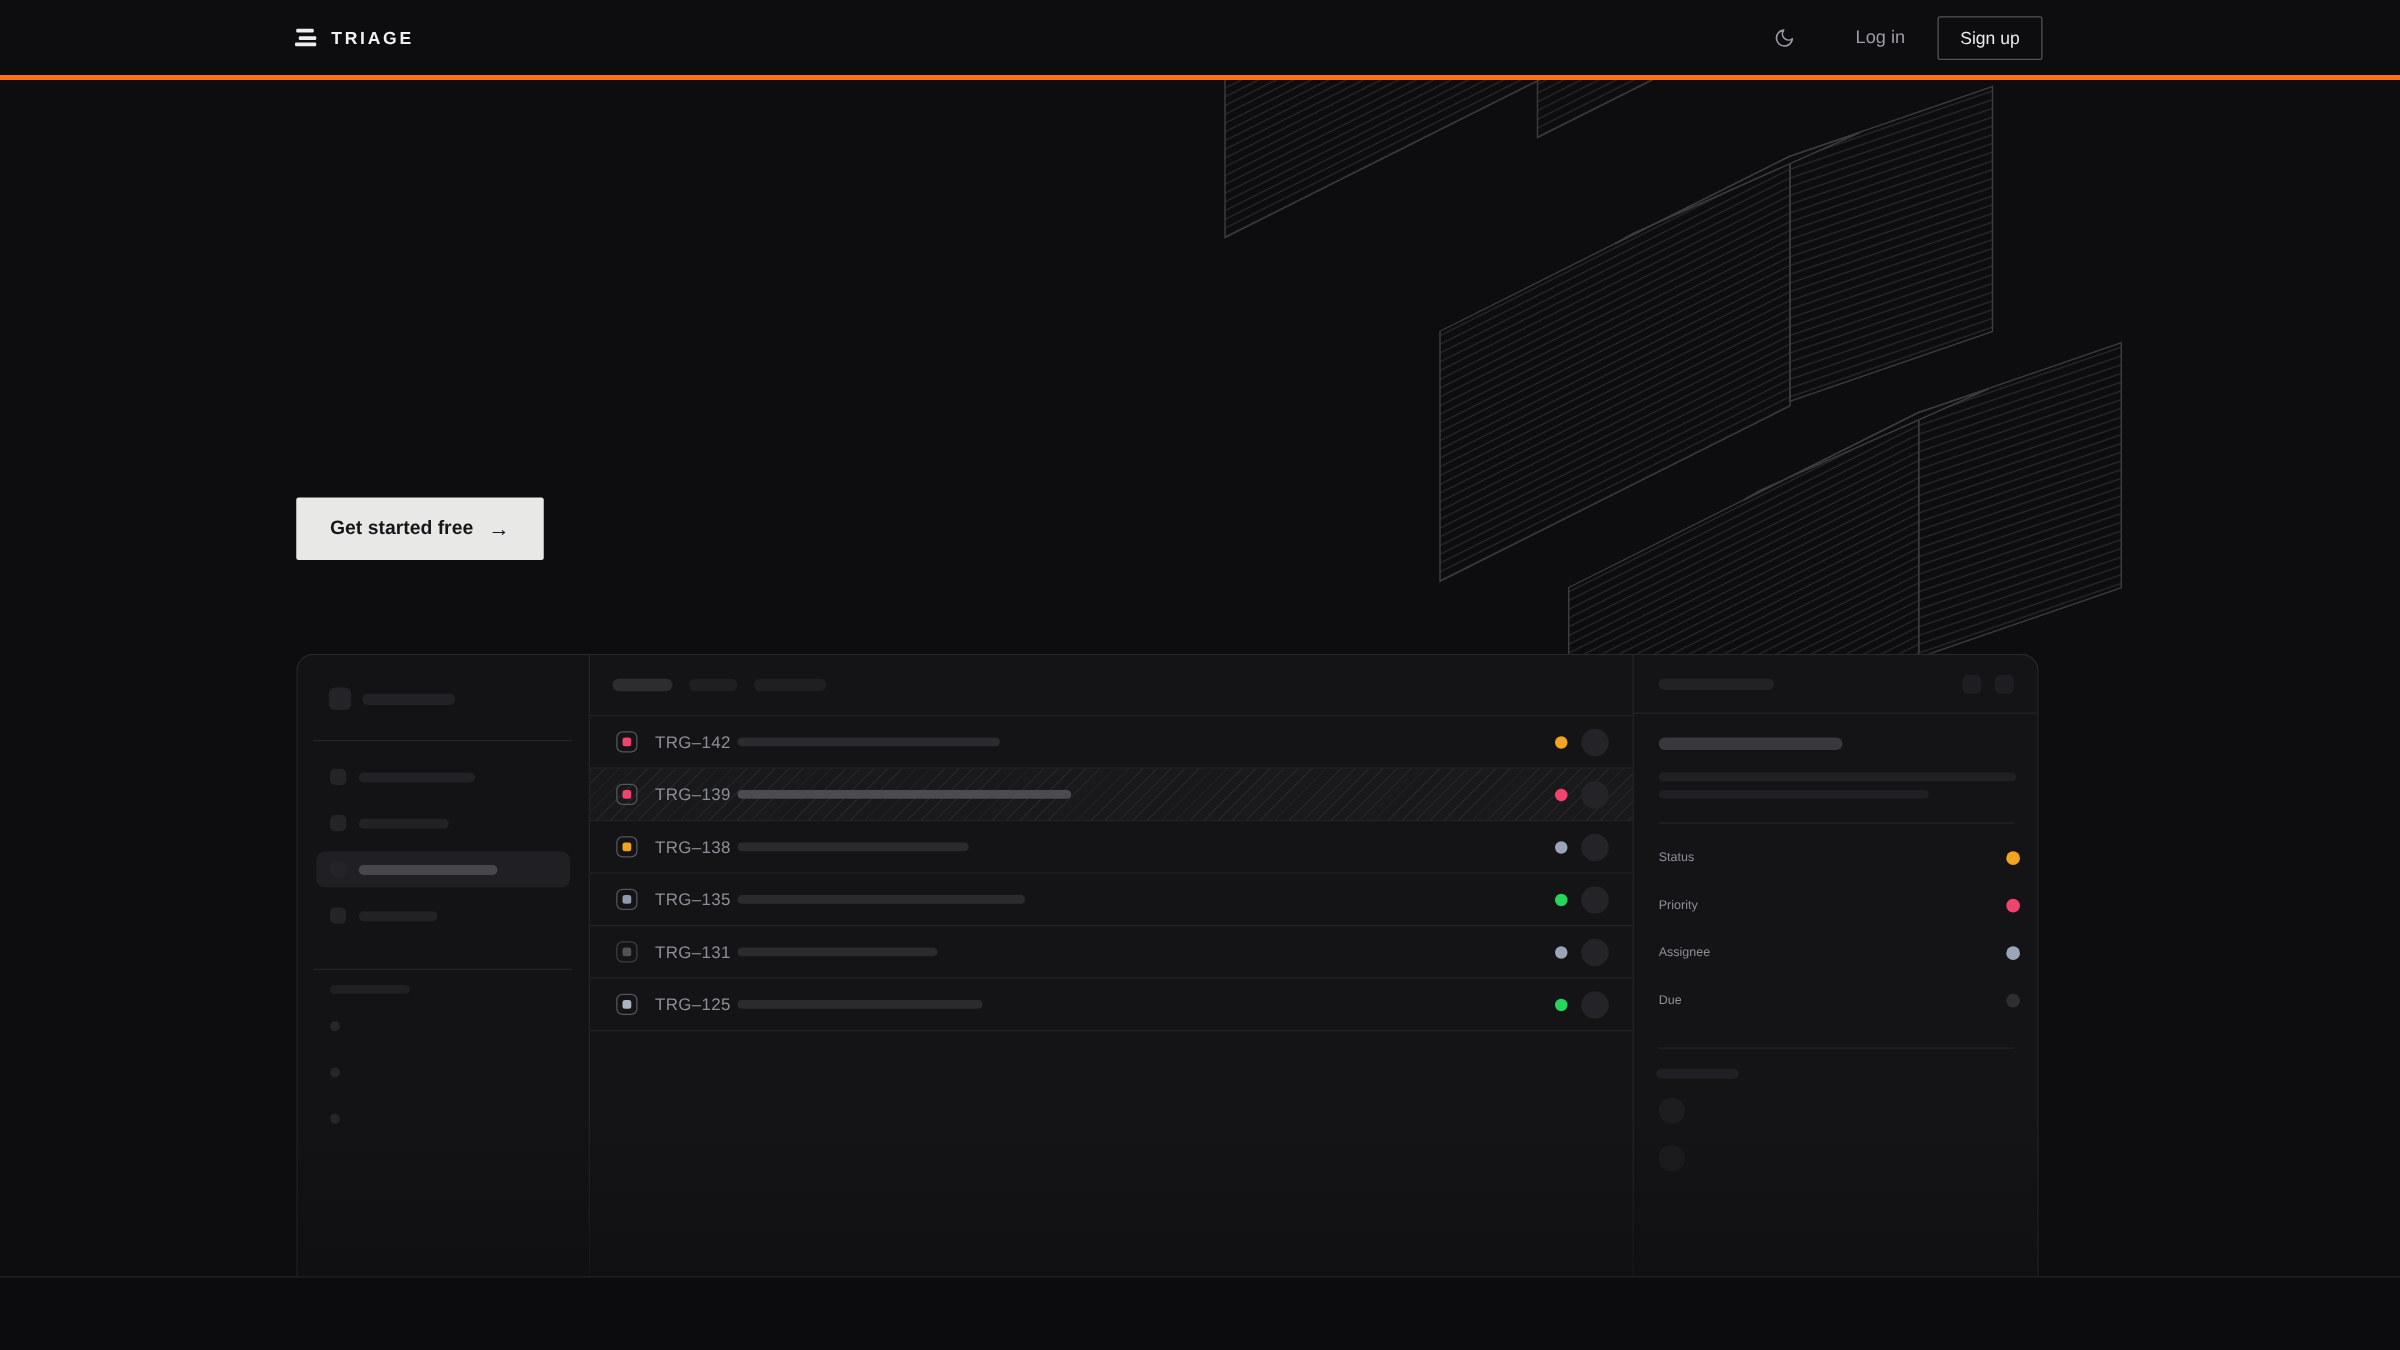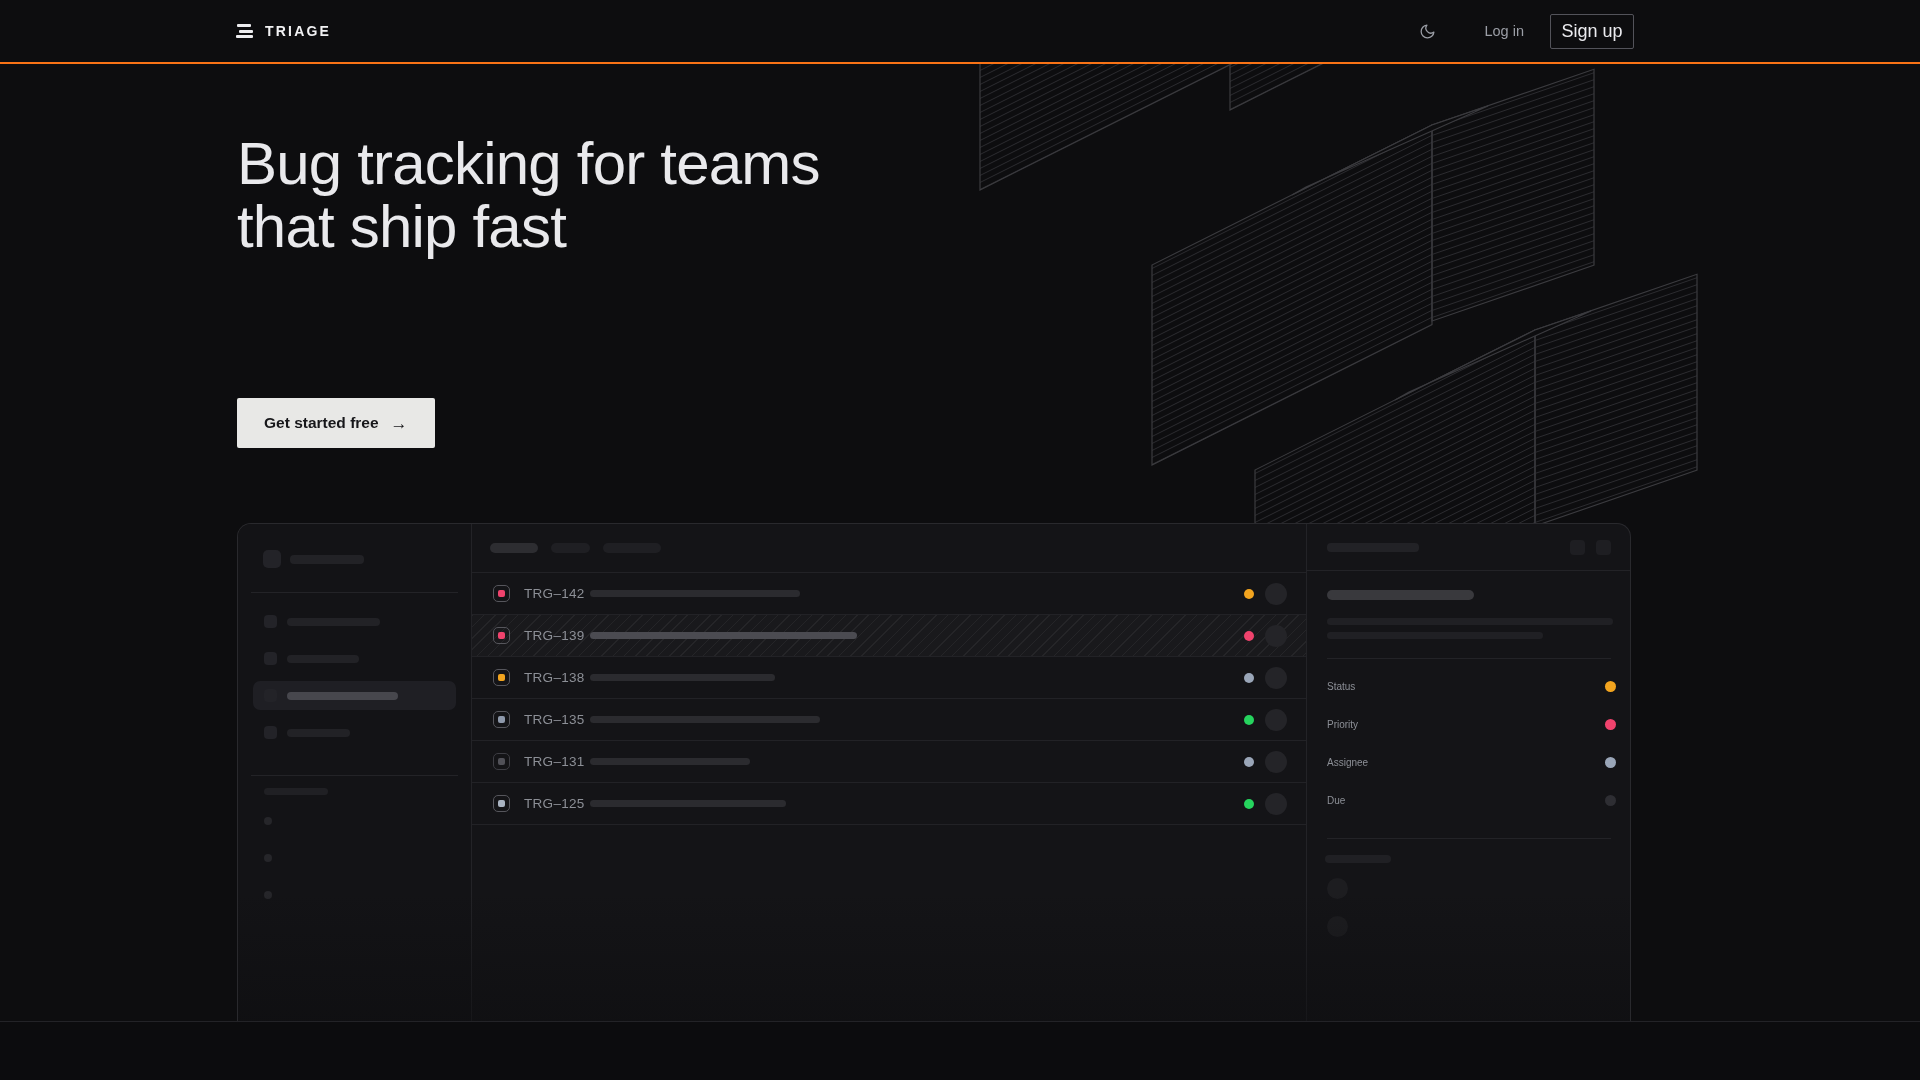--- a/index.html
+++ b/index.html
@@ -1,34 +1,34 @@
 <!DOCTYPE html>
 <html><head>
 <meta charset="utf-8">
 <style>
   * { margin:0; padding:0; box-sizing:border-box; }
   html,body { width:1920px; height:1080px; overflow:hidden; }
   body { background:#0d0d0f; font-family:"Liberation Sans", sans-serif; position:relative; }
 
   
   .navbar { position:absolute; top:0; left:0; width:1920px; height:64px;
-            border-bottom:2px solid #f97316; z-index:30; background:#0d0d0f; }
+            border-bottom:4px solid #f97316; z-index:30; background:#0d0d0f; }
   .nav-inner { position:relative; height:100%; }
   .brand { position:absolute; left:236px; top:0; height:100%; display:flex; align-items:center; gap:12px; cursor:pointer; }
   .logo-icon { display:flex; flex-direction:column; gap:2.5px; width:17px; }
   .logo-icon i { display:block; height:3px; border-radius:1px; background:#ededf0; }
   .logo-icon i:nth-child(1){ width:14px; margin-left:1px; }
   .logo-icon i:nth-child(2){ width:14px; margin-left:3px; }
   .logo-icon i:nth-child(3){ width:17px; }
   .brand-name { color:#f1f1f3; font-size:14px; font-weight:700; letter-spacing:2.2px; }
   .nav-right { position:absolute; right:286px; top:0; height:100%; display:flex; align-items:center; }
   .theme-btn { background:none; border:none; cursor:pointer; display:flex; align-items:center; padding:4px; }
   .login-link { color:#9b9ea6; font-size:14.5px; margin-left:44px; cursor:pointer; text-decoration:none; }
   .signup-btn { margin-left:26px; background:transparent; border:1px solid #53535a; color:#ececf0;
-                font-size:18px; font-family:inherit; padding:0; width:84px; height:35px; border-radius:2px; cursor:pointer; }
+                font-size:14px; font-family:inherit; padding:0; width:84px; height:35px; border-radius:2px; cursor:pointer; }
 
   
   .deco { position:absolute; left:940px; top:64px; width:980px; height:459px; z-index:1; pointer-events:none; }
 
   
   .hero { position:absolute; left:237px; top:132px; z-index:10; }
   .hero h1 { color:#e9e9ec; font-size:60px; line-height:63px; font-weight:500; letter-spacing:-0.8px; }
   .hero h1 span { display:block; }
   .hero-sub { margin-top:33px; color:#8a8d94; font-size:17px; line-height:31px; font-weight:400; }
   .hero-sub span { display:block; }
@@ -171,24 +171,20 @@
         <rect width="280" height="200" fill="url(#hl)" stroke="#3b3b3f" stroke-width="1.2"></rect>
       </g>
     <g transform="translate(280,0) skewY(-19)">
         <rect width="162" height="196" fill="url(#hl)" stroke="#3b3b3f" stroke-width="1.2"></rect>
       </g>
     <path d="M140,70 L280,0 L336,-19 L154,62 Z" fill="#0d0d0f" stroke="#3b3b3f" stroke-width="1.2"></path>
   </g>
 </svg>
 
 <section class="hero">
-  <h1>
-    <span>Bug tracking for teams</span>
-    <span>that ship fast</span>
-  </h1>
 </section>
 <button class="cta-btn">
   <span>Get started free</span>
   <span class="cta-arrow">→</span>
 </button>
 
 <div class="mockup">
 
   <aside class="m-sidebar">
     <div class="ws-row">

